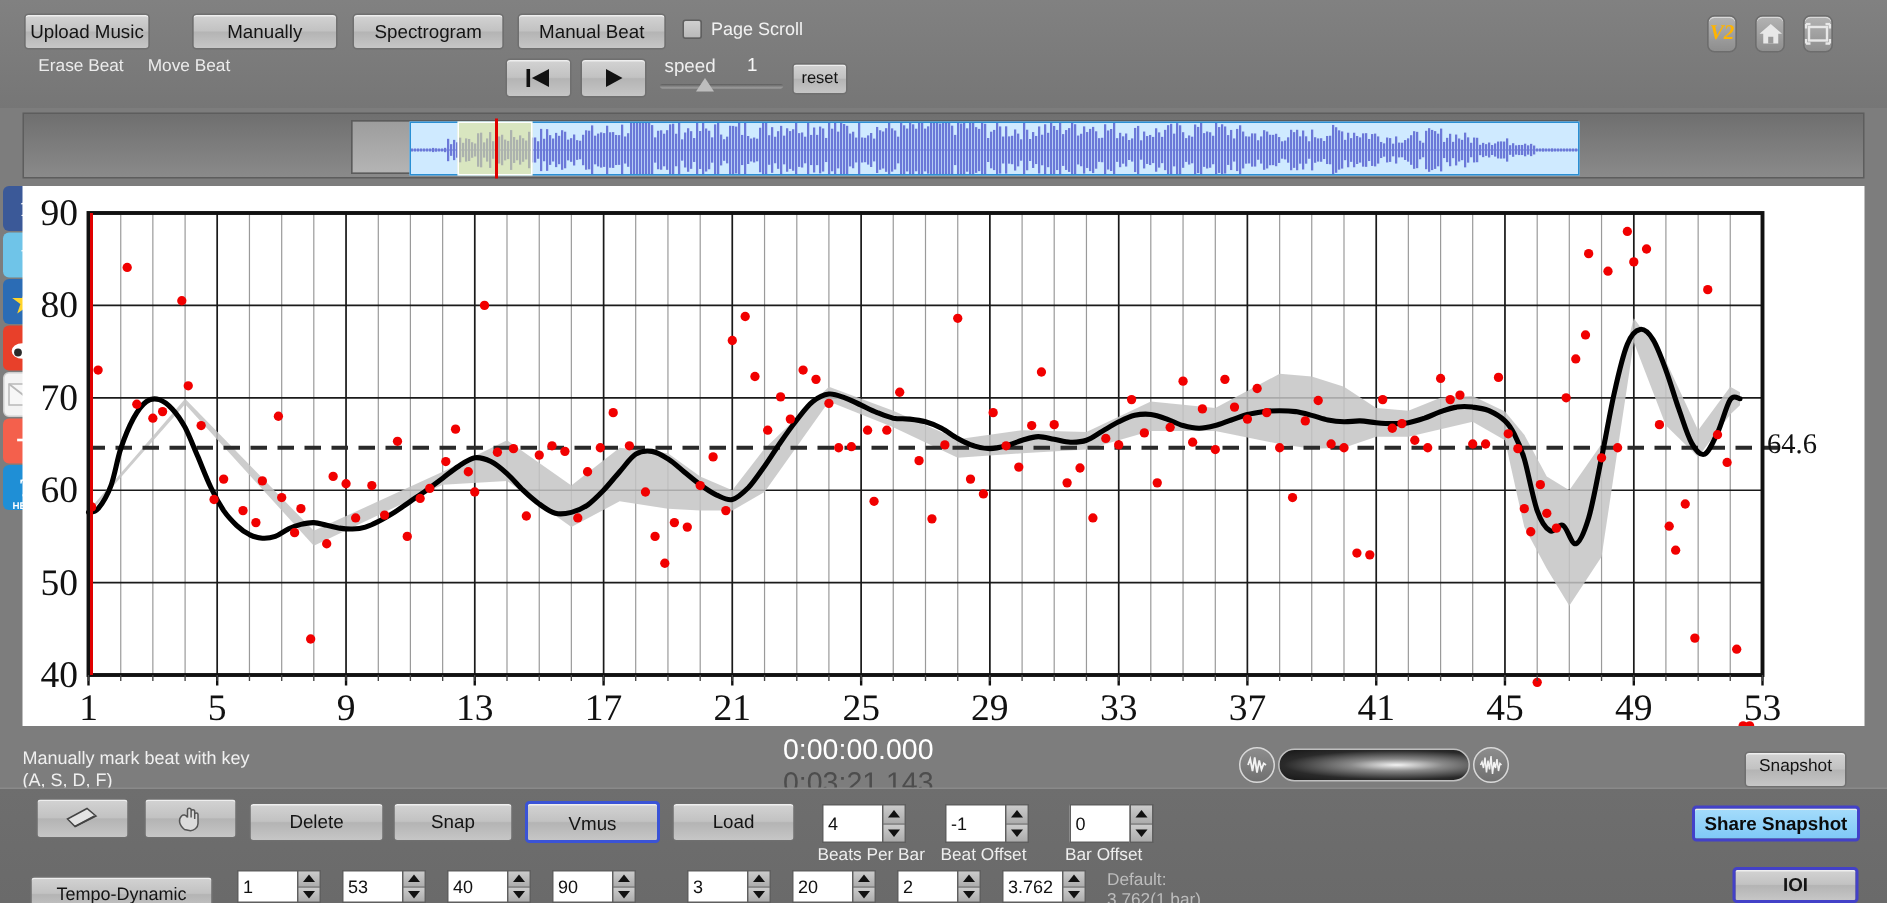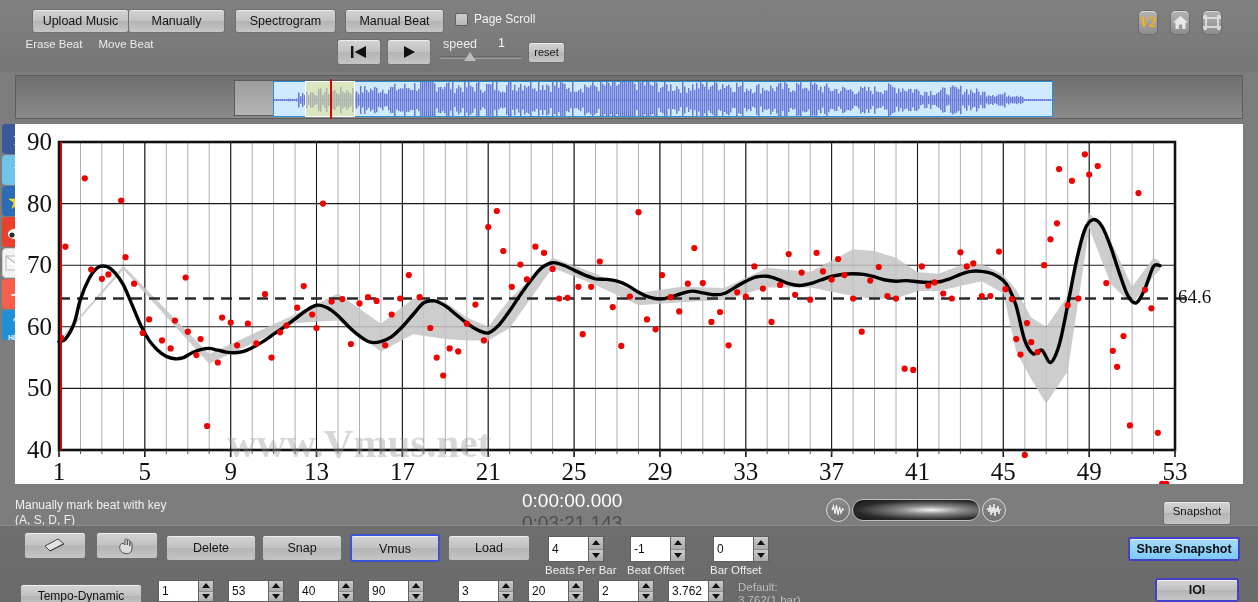--- a/index.html
+++ b/index.html
@@ -23,21 +23,21 @@
     color: #141414;
     font-size: 12px;
     text-align: center;
     line-height: 20px;
     cursor: pointer;
     box-shadow: inset 0 1px 0 #eee;
     white-space: nowrap;
     overflow: hidden;
   }
   .tb-btn { position: absolute; top: 9px; height: 24px; line-height: 22px; font-size: 12.5px; }
-  #tb-upload { left: 32px; width: 97px; text-align: center; }
+  #tb-upload { left: 16px; width: 84px; text-align: center; }
   #tb-waveform { left: 128px; width: 97px; }
   #tb-spectro { left: 235px; width: 101px; }
   #tb-manual  { left: 345px; width: 99px; }
 
   .chk-wrap { position: absolute; left: 455px; top: 12px; display: flex; align-items: center; gap: 6px; }
   .chk {
     width: 13px; height: 13px;
     background: linear-gradient(#cfcfcf, #b9b9b9);
     border: 1px solid #5f5f5f; border-radius: 2px;
   }
@@ -1021,21 +1021,20 @@
             <text x="644.9" y="356" text-anchor="middle" font-family="Liberation Serif, serif" font-size="25" fill="#111">29</text>
             <text x="730.8" y="356" text-anchor="middle" font-family="Liberation Serif, serif" font-size="25" fill="#111">33</text>
             <text x="816.6" y="356" text-anchor="middle" font-family="Liberation Serif, serif" font-size="25" fill="#111">37</text>
             <text x="902.5" y="356" text-anchor="middle" font-family="Liberation Serif, serif" font-size="25" fill="#111">41</text>
             <text x="988.3" y="356" text-anchor="middle" font-family="Liberation Serif, serif" font-size="25" fill="#111">45</text>
             <text x="1074.2" y="356" text-anchor="middle" font-family="Liberation Serif, serif" font-size="25" fill="#111">49</text>
             <text x="1160.0" y="356" text-anchor="middle" font-family="Liberation Serif, serif" font-size="25" fill="#111">53</text>
           </g>
         </g>
     </svg>
-    <div class="watermark">www.Vmus.net</div>
   </div>
   <div class="mean-label">64.6</div>
 
   <div class="hintblock">
     <div>Manually mark beat with key</div>
     <div>(A, S, D, F)</div>
   </div>
   <div class="timeblock">
     <div class="time-cur">0:00:00.000</div>
     <div class="time-tot">0:03:21.143</div>

